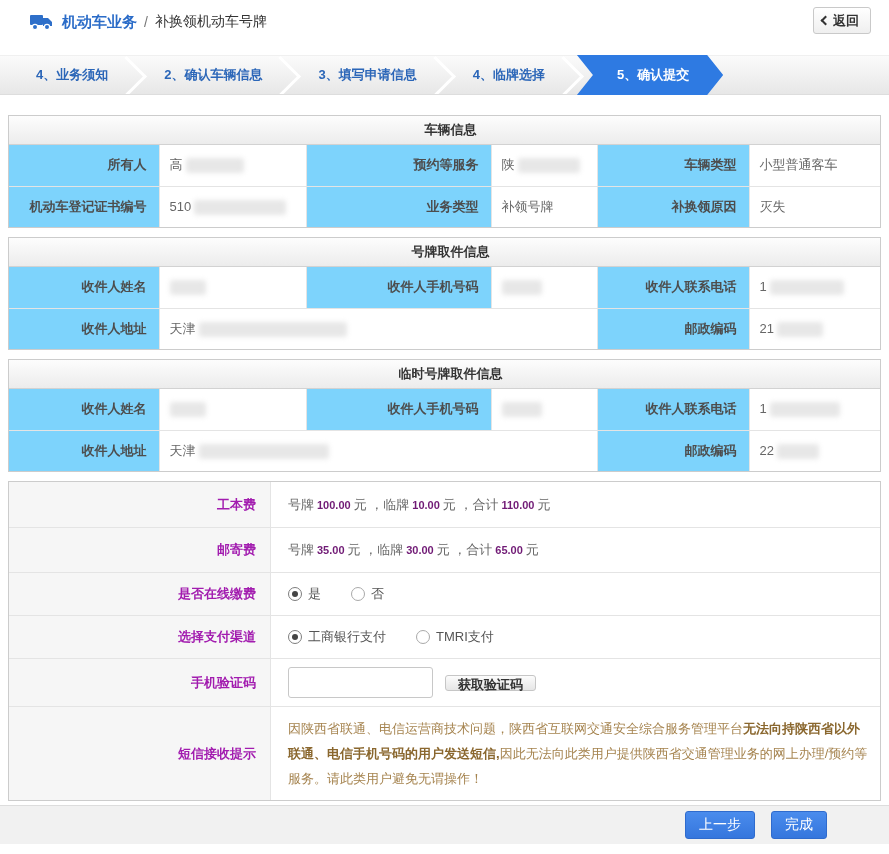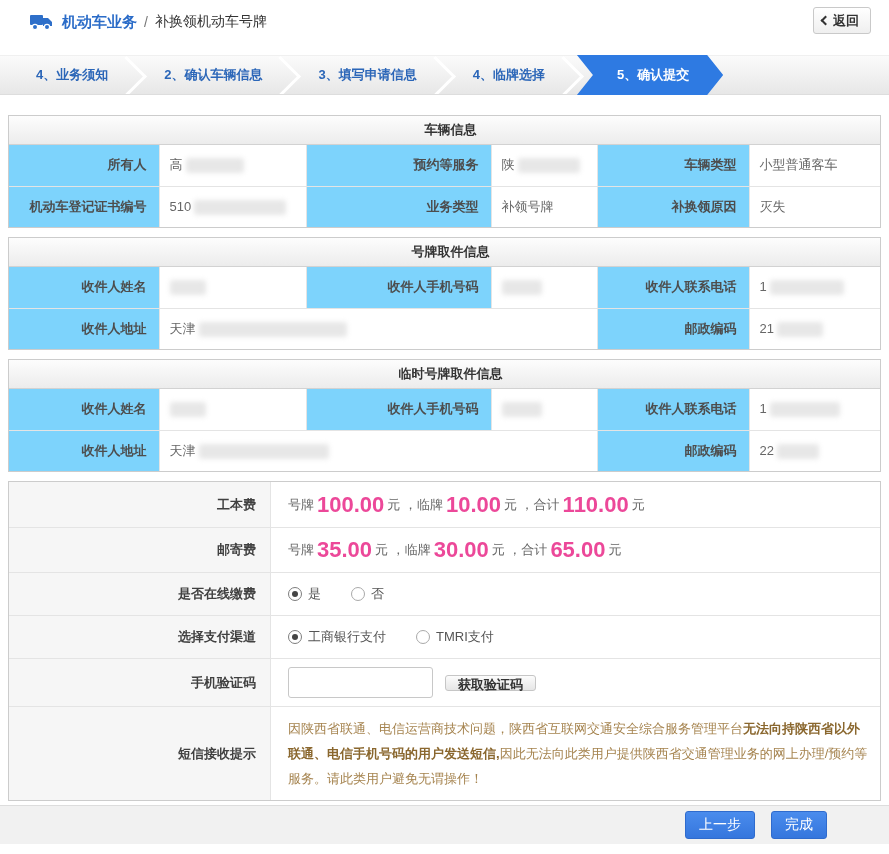--- a/index.html
+++ b/index.html
@@ -50,26 +50,26 @@
   .info-table td:last-child { border-right:none; }
   .info-table tr:first-child td { border-top:none; }
   td.lbl { background:#7dd3fc; text-align:right; padding-right:12px; font-weight:bold; color:#4d4d4d; }
   td.val { background:#fff; padding-left:10px; color:#666; }
   .redact { display:inline-block; vertical-align:middle; height:15px; border-radius:3px;
     background:#e7e7e7; filter:blur(2.5px); margin-left:3px; }
   
   .prow { display:flex; border-top:1px solid #e4e4e4; }
   .prow:first-of-type { border-top:none; }
   .p-label { width:262px; flex:0 0 262px; background:#f6f6f6; display:flex; align-items:center;
-    justify-content:flex-end; padding-right:14px; font-size:13px; font-weight:bold; color:#404040;
+    justify-content:flex-end; padding-right:14px; font-size:13px; font-weight:bold; color:#a21caf;
     border-right:1px solid #e4e4e4; }
   .p-content { flex:1; display:flex; align-items:center; padding-left:17px; background:#fff; }
   .h45{height:45px} .h43{height:43px} .h48{height:48px}
   .fee-t { color:#666; font-size:13px; }
-  .fee-n { color:#ec4899; font-weight:bold; font-size:22px; padding:0 3px; }
+  .fee-n { color:#701a75; font-weight:bold; font-size:11px; padding:0 3px; }
   .radio { width:14px; height:14px; border:1px solid #a9a9a9; border-radius:50%; background:#fff;
     display:inline-block; position:relative; margin-right:6px; vertical-align:-2px; cursor:pointer; }
   .radio.checked { border-color:#7d7d7d; }
   .radio.checked::after { content:""; position:absolute; left:3px; top:3px; width:6px; height:6px;
     border-radius:50%; background:#454545; }
   .opt { font-size:13px; color:#555; margin-right:30px; display:inline-flex; align-items:center; cursor:pointer; }
   .captcha-input { width:145px; height:31px; border:1px solid #c8c8c8; border-radius:3px;
     padding:0 8px; font-size:13px; font-family:inherit; color:#333; }
   .captcha-btn { margin-left:12px; height:16px; padding:0 12px; background:linear-gradient(#fcfcfc,#e6e6e6);
     border:1px solid #c6c6c6; border-radius:3px; font-size:13px; font-weight:bold; color:#333;

